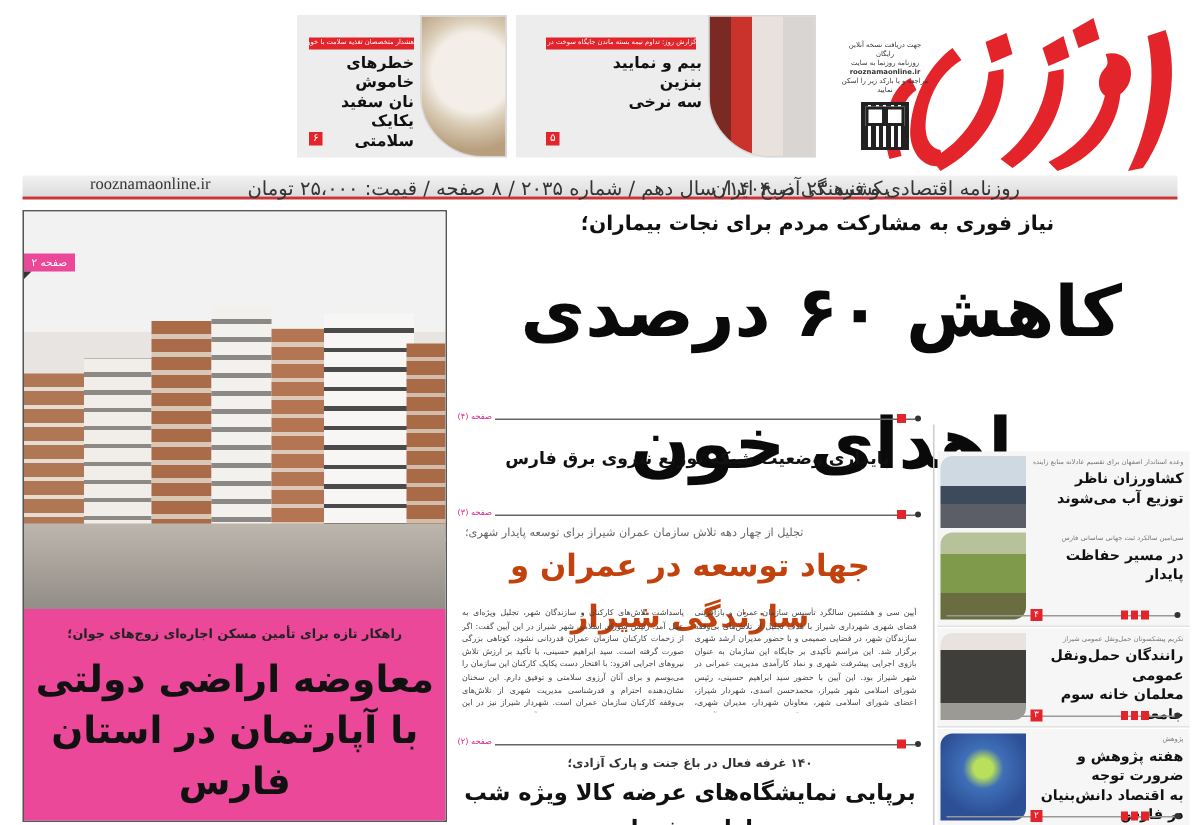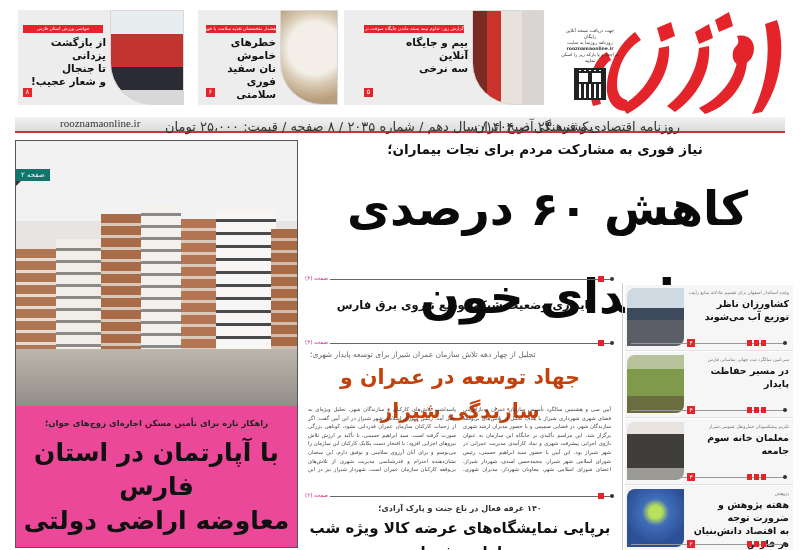--- a/index.html
+++ b/index.html
@@ -31,21 +31,21 @@
   .dateline span { position: absolute; top: 2px; font-size: 13px; color: #333; direction: rtl; white-space: nowrap; }
   .site-url { left: 45px; font-family: "Liberation Serif", serif !important; font-size: 11px !important; top: 0 !important; color: #333 !important; direction: ltr !important; }
   .dl-date { left: 150px; }
   .dl-subtitle { right: 105px; }
 
   
   .feature { position: absolute; left: 15px; top: 140px; width: 283px; height: 408px; border: 1px solid #555; background: #f4f4f4; overflow: hidden; }
   .feature-photo { position: absolute; left: 0; top: 0; width: 281px; height: 268px; background: linear-gradient(180deg,#f2f2f2 0 30%,#e7e4e1 30% 100%); }
   .bldg { position: absolute; bottom: 40px; }
   .ground { position: absolute; left: 0; bottom: 0; width: 100%; height: 60px; background: linear-gradient(180deg,#bdb6ad,#8f8b85); }
-  .page-tag { position: absolute; left: 0; top: 28px; background: #0f766e; color: #fff; font-size: 7px; padding: 2px 5px; direction: rtl; z-index: 3; }
+  .page-tag { position: absolute; left: 0; top: 28px; background: #ec4899; color: #fff; font-size: 7px; padding: 2px 5px; direction: rtl; z-index: 3; }
   .page-tag::after { content: ""; position: absolute; left: 0; bottom: -5px; border-top: 5px solid #333; border-right: 5px solid transparent; }
   .feature-text { position: absolute; left: 0; top: 265px; width: 281px; height: 143px; background: #ec4899; text-align: center; direction: rtl; }
   .feature-kicker { margin-top: 12px; font-size: 8.5px; font-weight: bold; color: #222; }
   .feature-title { margin-top: 8px; font-size: 25px; line-height: 34px; font-weight: 900; color: #111; font-family: "DejaVu Sans", sans-serif; letter-spacing: -0.5px; }
 
   
   .overline { position: absolute; left: 305px; top: 141px; width: 480px; text-align: center; direction: rtl; font-size: 13.5px; font-weight: bold; color: #111; }
   .main-headline { position: absolute; left: 305px; top: 165px; width: 485px; text-align: center; direction: rtl; font-size: 47px; line-height: 88px; font-weight: 900; color: #0a0a0a; letter-spacing: -1px; font-family: "DejaVu Sans", sans-serif; }
 
   .divider { position: absolute; height: 1px; background: #666; }
@@ -104,48 +104,38 @@
       <div style="direction:ltr;font-weight:bold;">rooznamaonline.ir</div>
       <div>مراجعه و یا بارکد زیر را اسکن نمایید</div>
     </div>
     <div class="qr-code"></div>
   </div>
 
   <div class="teaser" style="left:344px; width:200px;">
     <div class="teaser-photo" style="background: linear-gradient(90deg,#7a2a22 0 20%,#c9332c 20% 40%,#e8e1dc 40% 70%,#d9d5d2 70%);"></div>
     <div class="teaser-kicker">گزارش روز: تداوم نیمه بسته ماندن جایگاه سوخت در شیراز</div>
     <div class="teaser-title">
-      <div>بیم و جایگاه</div>
-      <div>آنلاین</div>
+      <div>بیم و نمایید</div>
+      <div>بنزین</div>
       <div>سه نرخی</div>
     </div>
     <div class="page-badge">۵</div>
   </div>
 
   <div class="teaser" style="left:198px; width:140px;">
     <div class="teaser-photo" style="width:58px; background: radial-gradient(circle at 60% 40%,#f3efe8 0 40%,#d9cbb5 55%,#b89e7c 80%);"></div>
     <div class="teaser-kicker" style="left:8px; width:70px;">هشدار متخصصان تغذیه سلامت با خوردن نان سفید</div>
     <div class="teaser-title" style="right:62px; width:70px;">
       <div>خطرهای خاموش</div>
       <div>نان سفید</div>
-      <div>فوری سلامتی</div>
+      <div>یکایک سلامتی</div>
     </div>
     <div class="page-badge" style="left:8px;">۶</div>
   </div>
 
-  <div class="teaser" style="left:18px; width:166px;">
-    <div class="teaser-photo" style="width:74px; background: linear-gradient(180deg,#e8eef0 0 25%,#c3332f 25% 60%,#2b2b35 60% 85%,#d8d8d8 85%);"></div>
-    <div class="teaser-kicker" style="left:5px; width:80px;">حواشی ورزش استان فارس</div>
-    <div class="teaser-title" style="right:78px; width:82px;">
-      <div>از بازگشت یزدانی</div>
-      <div>تا جنجال</div>
-      <div>و شعار عجیب!</div>
-    </div>
-    <div class="page-badge" style="left:5px;">۸</div>
-  </div>
 </div>
 
 <div class="dateline">
   <span class="site-url">rooznamaonline.ir</span>
   <span class="dl-date">یکشنبه ۲۳ آذر ۱۴۰۴/ سال دهم / شماره ۲۰۳۵ / ۸ صفحه / قیمت: ۲۵،۰۰۰ تومان</span>
   <span class="dl-subtitle">روزنامه اقتصادی و فرهنگی صبح ایران</span>
 </div>
 
 <div class="feature">
   <div class="feature-photo">
@@ -155,22 +145,22 @@
     <div class="bldg" style="left:125px; width:40px; height:165px; background:repeating-linear-gradient(180deg,#f3f1ee 0 9px,#8b8885 9px 12px);"></div>
     <div class="bldg" style="left:165px; width:35px; height:150px; background:repeating-linear-gradient(180deg,#b47553 0 9px,#dcc9b9 9px 12px);"></div>
     <div class="bldg" style="left:200px; width:60px; height:160px; background:repeating-linear-gradient(180deg,#f7f6f4 0 10px,#4a4a4a 10px 13px);"></div>
     <div class="bldg" style="left:255px; width:26px; height:140px; background:repeating-linear-gradient(180deg,#a96a46 0 9px,#d2bcab 9px 12px);"></div>
     <div class="ground"></div>
   </div>
   <div class="page-tag">صفحه ۲</div>
   <div class="feature-text">
     <div class="feature-kicker">راهکار تازه برای تأمین مسکن اجاره‌ای زوج‌های جوان؛</div>
     <div class="feature-title">
+      <div>معاوضه اراضی دولتی</div>
       <div>با آپارتمان در استان فارس</div>
-      <div>معاوضه اراضی دولتی</div>
     </div>
   </div>
 </div>
 
 <div class="overline">نیاز فوری به مشارکت مردم برای نجات بیماران؛</div>
 <div class="main-headline">کاهش ۶۰ درصدی اهدای خون</div>
 
 <div class="pageref" style="left:305px; top:275px;">صفحه (۴)</div>
 <div class="divider" style="left:330px; top:279px; width:280px;">
   <span class="sq"></span>
@@ -196,21 +186,21 @@
 <div class="divider" style="left:330px; top:496px; width:280px;">
   <span class="sq"></span>
   <span class="dot"></span>
 </div>
 
 <div class="story-yalda-kicker">۱۴۰ غرفه فعال در باغ جنت و پارک آزادی؛</div>
 <div class="story-yalda-title">برپایی نمایشگاه‌های عرضه کالا ویژه شب یلدا در شیراز</div>
 
 <div class="rcol">
 
-  <div class="rcard" style="top:2px;">
+  <div class="rcard" style="top:18px;">
     <div class="rcard-photo" style="background: linear-gradient(180deg,#cfd9e2 0 35%,#3d4a5c 35% 55%,#5b5e66 55%);"></div>
     <div class="rcard-kicker">وعده استاندار اصفهان برای تقسیم عادلانه منابع زاینده‌رود</div>
     <div class="rcard-title">
       <div>کشاورزان ناظر</div>
       <div>توزیع آب می‌شوند</div>
     </div>
     <div class="rcard-rule">
       <span class="pg">۴</span>
       <span class="dots"></span>
       <span class="end"></span>
@@ -227,20 +217,21 @@
       <span class="pg">۴</span>
       <span class="dots"></span>
       <span class="end"></span>
     </div>
   </div>
 
   <div class="rcard" style="top:136px;">
     <div class="rcard-photo" style="background: linear-gradient(180deg,#e9e3df 0 20%,#3f3e3b 20% 80%,#9c9a94 80%);"></div>
     <div class="rcard-kicker">تکریم پیشکسوتان حمل‌ونقل عمومی شیراز</div>
     <div class="rcard-title">
+      <div>رانندگان حمل‌ونقل عمومی</div>
       <div>معلمان خانه سوم جامعه</div>
     </div>
     <div class="rcard-rule">
       <span class="pg">۳</span>
       <span class="dots"></span>
       <span class="end"></span>
     </div>
   </div>
 
   <div class="rcard" style="top:203px;">

